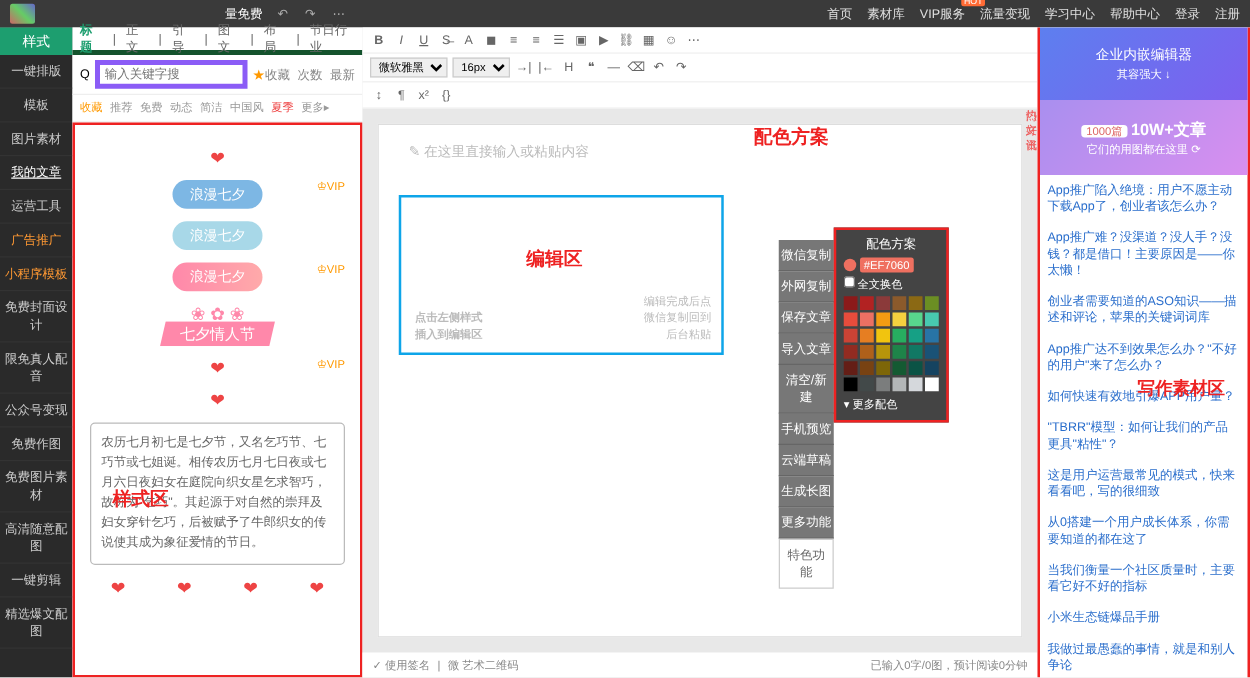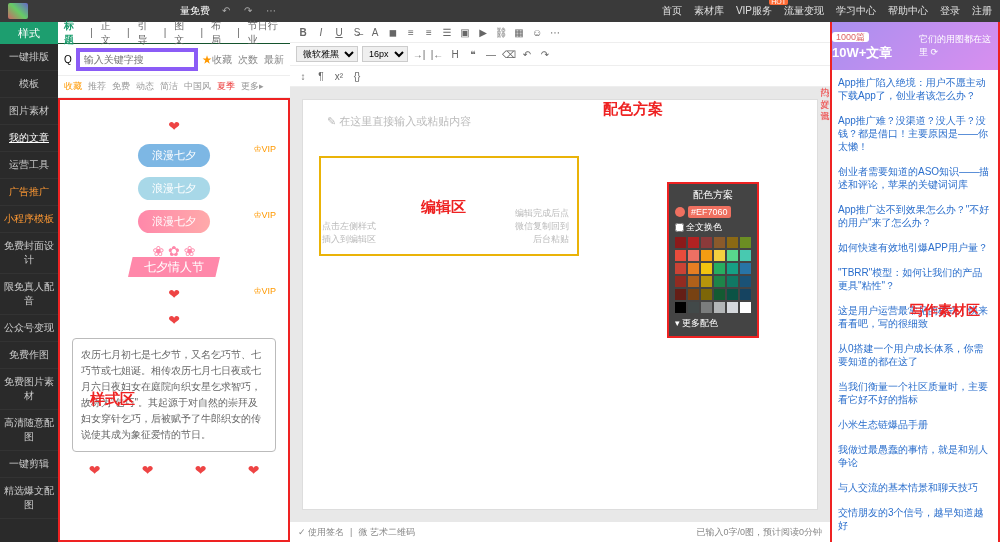--- a/index.html
+++ b/index.html
@@ -13,21 +13,21 @@
 .topbar .right-nav span { cursor: pointer; }
 .topbar .vip-badge { position: relative; }
 .topbar .vip-badge::after { content: "HOT"; position: absolute; top: -6px; right: -16px; background: #ff6b35; color: #fff; font-size: 7px; padding: 0 2px; border-radius: 2px; }
 .main { display: flex; height: 520px; }
 .sidebar { width: 58px; background: #2a2a2a; color: #ccc; display: flex; flex-direction: column; font-size: 10px; }
 .sidebar .sb-header { background: #1d9e6f; color: #fff; height: 22px; display: flex; align-items: center; justify-content: center; font-size: 11px; }
 .sidebar .sb-item { padding: 6px 4px; text-align: center; cursor: pointer; border-bottom: 1px solid #333; }
 .sidebar .sb-item.active { color: #fff; text-decoration: underline; }
 .sidebar .sb-item.highlight { color: #ff9933; }
 .style-zone { width: 232px; background: #fff; display: flex; flex-direction: column; position: relative; }
-.style-tabs { display: flex; height: 22px; border-bottom: 1px solid #14532d; font-size: 10px; align-items: center; padding: 0 6px; gap: 8px; color: #666; }
+.style-tabs { display: flex; height: 22px; border-bottom: 4px solid #14532d; font-size: 10px; align-items: center; padding: 0 6px; gap: 8px; color: #666; }
 .style-tabs span { cursor: pointer; }
 .style-tabs span.active { color: #1d9e6f; font-weight: bold; }
 .style-search { display: flex; padding: 4px 6px; gap: 4px; border-bottom: 1px solid #eee; align-items: center; font-size: 10px; }
 .style-search input { flex: 1; min-width: 0; border: 4px solid #8b5cf6; padding: 2px 4px; font-size: 10px; }
 .style-search .s-actions { color: #888; display: flex; gap: 6px; white-space: nowrap; }
 .style-search .s-actions .fav::before { content: "★"; color: #f90; }
 .style-filter { padding: 4px 6px; font-size: 9px; color: #999; border-bottom: 1px solid #eee; display: flex; gap: 6px; white-space: nowrap; }
 .style-filter .fav { color: #f90; }
 .style-filter .hot { color: #e44; }
 .style-content { flex: 1; padding: 8px; overflow: hidden; border: 2px solid #e22; position: relative; }
@@ -41,41 +41,41 @@
 .tpl-textbox { border: 1px solid #bbb; border-radius: 4px; padding: 8px; margin: 10px 4px; font-size: 10px; color: #666; text-align: left; line-height: 1.6; }
 .heart { color: #e44; font-size: 14px; }
 .heart-row { display: flex; justify-content: space-around; }
 .editor-pane { flex: 1; background: #e8e8e8; display: flex; flex-direction: column; position: relative; }
 .toolbar-row { background: #fff; padding: 3px 6px; display: flex; gap: 4px; align-items: center; font-size: 10px; min-height: 20px; flex-wrap: nowrap; overflow: hidden; border-bottom: 1px solid #eee; }
 .tb-sel { border: 1px solid #ccc; font-size: 9px; padding: 1px 2px; }
 .tb-ico { width: 14px; height: 14px; display: inline-flex; align-items: center; justify-content: center; color: #666; cursor: pointer; }
 .editor-body { flex: 1; background: #fff; margin: 12px; position: relative; border: 1px solid #ddd; }
 .editor-placeholder { position: absolute; top: 14px; left: 24px; color: #bbb; font-size: 11px; }
 .editor-placeholder::before { content: "✎ "; }
-.red-box-edit { position: absolute; top: 56px; left: 16px; width: 260px; height: 100px; border: 2px solid #eab308; }
-.red-box-edit .hint-left { position: absolute; bottom: 8px; left: 1px; font-size: 9px; color: #bbb; }
+.red-box-edit { position: absolute; top: 56px; left: 16px; width: 260px; height: 128px; border: 2px solid #0ea5e9; }
+.red-box-edit .hint-left { position: absolute; bottom: 8px; left: 11px; font-size: 9px; color: #bbb; font-weight: bold; }
 .red-box-edit .hint-right { position: absolute; bottom: 8px; right: 8px; font-size: 9px; color: #bbb; text-align: right; }
 .red-box-edit .edit-label { position: absolute; top: 40px; left: 100px; color: #e22; font-size: 15px; font-weight: bold; }
 .palette-label { position: absolute; top: 0px; right: 154px; color: #e22; font-size: 15px; font-weight: bold; z-index: 5; }
 .func-col { position: absolute; top: 92px; right: 150px; width: 44px; display: flex; flex-direction: column; z-index: 3; }
 .func-col .f-btn { background: #777; color: #fff; font-size: 10px; padding: 5px 2px; text-align: center; border-bottom: 1px solid #666; cursor: pointer; }
 .func-col .f-btn.bottom { background: #fff; color: #666; border: 1px solid #ccc; }
 .palette-box { position: absolute; top: 82px; right: 58px; width: 92px; background: #444; padding: 6px; z-index: 4; border: 2px solid #e22; padding-top: 4px; }
 .palette-box .p-title { color: #fff; font-size: 10px; text-align: center; margin-bottom: 4px; }
 .palette-box .p-hex { background: #EF7060; color: #fff; font-size: 9px; padding: 1px 3px; border-radius: 2px; }
-.palette-box .p-chk { color: #fff; font-size: 9px; display: flex; align-items: center; gap: 2px; margin: 3px 0; }
+.palette-box .p-chk { color: #fff; font-size: 9px; display: flex; align-items: flex-start; gap: 2px; margin: 3px 0; }
 .palette-box .swatches { display: grid; grid-template-columns: repeat(6,1fr); gap: 2px; margin-top: 3px; }
 .palette-box .sw { width: 11px; height: 11px; }
 .palette-box .more { color: #fff; font-size: 9px; margin-top: 4px; }
 .footer-bar { height: 20px; background: #fff; display: flex; align-items: center; padding: 0 8px; font-size: 9px; color: #888; }
 .footer-bar .f-right { margin-left: auto; }
 .right-col { width: 170px; background: #fff; display: flex; flex-direction: column; border-left: 2px solid #e22; border-right: 2px solid #e22; position: relative; }
 .ad-banner { height: 58px; background: linear-gradient(135deg,#5d7fef,#7d5fef); color: #fff; font-size: 11px; display: flex; flex-direction: column; align-items: center; justify-content: center; gap: 2px; }
 .ad-banner .ad-sub { font-size: 9px; }
-.promo-banner { height: 48px; background: linear-gradient(135deg,#a98fef,#d88fef); color: #fff; display: flex; flex-direction: row; align-items: center; justify-content: center; font-size: 10px; }
+.promo-banner { height: 60px; background: linear-gradient(135deg,#a98fef,#d88fef); color: #fff; display: flex; flex-direction: column; align-items: center; justify-content: center; font-size: 10px; }
 .promo-banner .badge { background: #fff; color: #d66; padding: 0 4px; border-radius: 3px; font-size: 9px; }
 .promo-banner .big { font-size: 13px; font-weight: bold; }
 .promo-banner .sub { font-size: 9px; }
 .vert-tabs { position: absolute; left: -14px; top: 52px; width: 14px; display: flex; flex-direction: column; }
 .vert-tabs span { writing-mode: vertical-rl; font-size: 9px; color: #e55; padding: 6px 1px; }
 .article-list { flex: 1; padding: 6px; overflow: hidden; display: flex; flex-direction: column; gap: 12px; }
 .article-list a { color: #2a6ecc; font-size: 10px; text-decoration: none; line-height: 1.3; cursor: pointer; }
 .material-label { position: absolute; right: 18px; top: 280px; color: #e22; font-size: 14px; font-weight: bold; z-index: 10; }
 </style>
 </head>
@@ -231,20 +231,32 @@
         </div>
         <div class="hint-right">
           <div>编辑完成后点</div>
             <div>微信复制回到</div>
             <div>后台粘贴</div>
         </div>
       </div>
 
       <div class="palette-label">配色方案</div>
 
+      <div class="func-col" id="func-col">
+          <div class="f-btn">微信复制</div>
+          <div class="f-btn">外网复制</div>
+          <div class="f-btn">保存文章</div>
+          <div class="f-btn">导入文章</div>
+          <div class="f-btn">清空/新建</div>
+          <div class="f-btn">手机预览</div>
+          <div class="f-btn">云端草稿</div>
+          <div class="f-btn">生成长图</div>
+          <div class="f-btn">更多功能</div>
+          <div class="f-btn bottom">特色功能</div>
+        </div>
 
       <div class="palette-box">
         <div class="p-title">配色方案</div>
         <div style="display:flex;align-items:center;gap:3px;">
           <span style="width:10px;height:10px;background:#EF7060;border-radius:50%;"></span>
           <span class="p-hex">#EF7060</span>
         </div>
         <label class="p-chk">
           <input type="checkbox" style="width: 9px; height: 9px;">
           <span>全文换色</span>
@@ -298,20 +310,24 @@
       <span class="f-right">已输入0字/0图，预计阅读0分钟</span>
     </div>
   </div>
 
   <div class="right-col">
     <div class="vert-tabs">
       <span>热门</span>
       <span>好文</span>
       <span>资讯</span>
     </div>
+    <div class="ad-banner">
+      <div>企业内嵌编辑器</div>
+      <div class="ad-sub">其容强大 ↓</div>
+    </div>
     <div class="promo-banner">
       <div><span class="badge">1000篇</span> <span class="big">10W+文章</span></div>
       <div class="sub">它们的用图都在这里 ⟳</div>
     </div>
     <div class="material-label">写作素材区</div>
     <div class="article-list" id="articles">
         <a>App推广陷入绝境：用户不愿主动下载App了，创业者该怎么办？</a>
         <a>App推广难？没渠道？没人手？没钱？都是借口！主要原因是——你太懒！</a>
         <a>创业者需要知道的ASO知识——描述和评论，苹果的关键词词库</a>
         <a>App推广达不到效果怎么办？"不好的用户"来了怎么办？</a>

